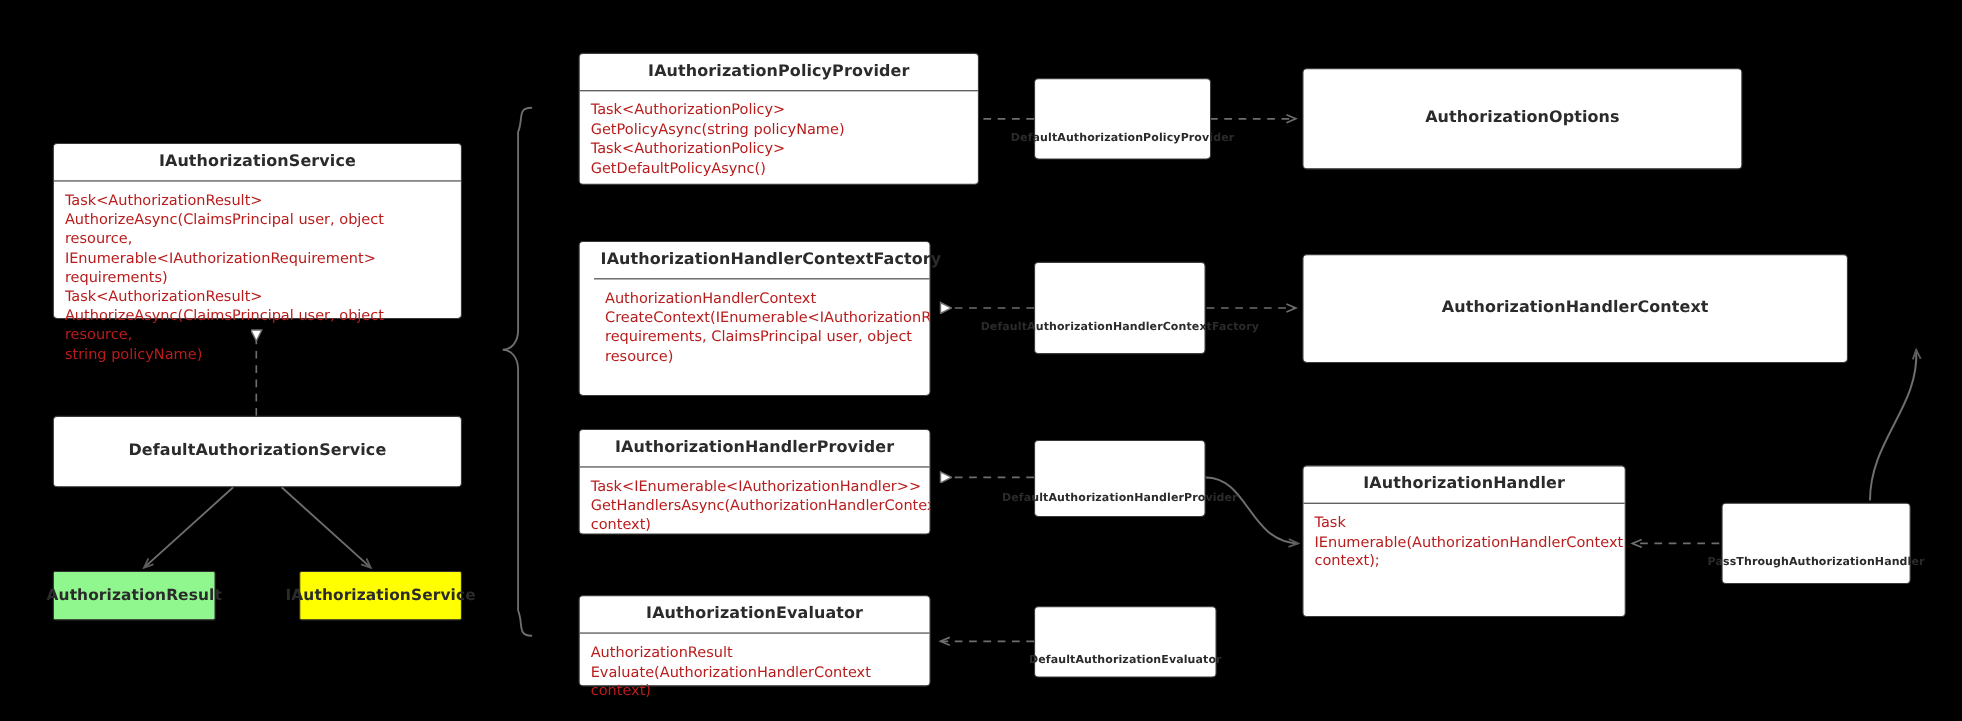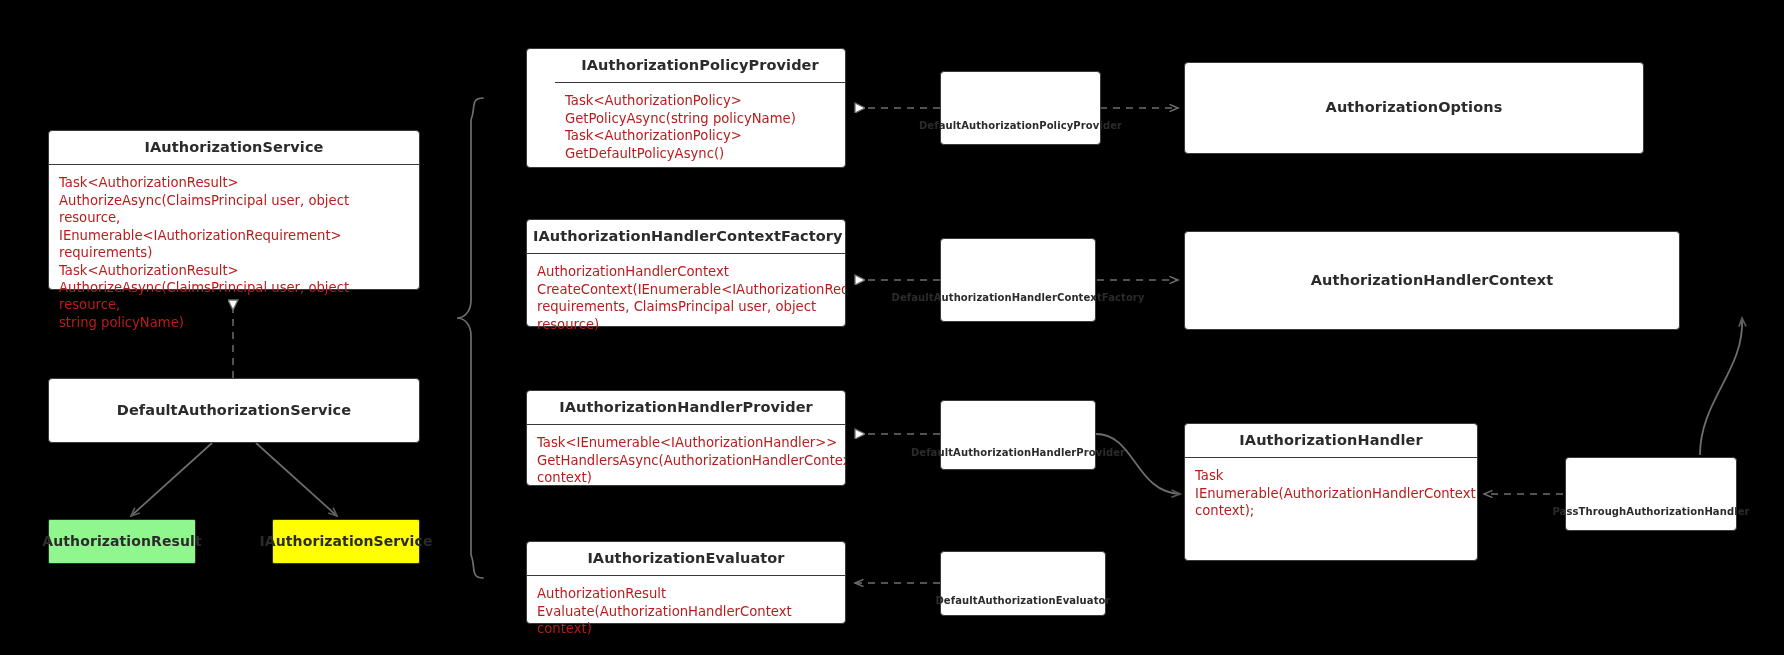--- a/index.html
+++ b/index.html
@@ -145,29 +145,29 @@
   </div>
 
   <div class="node simple green" style="left:48px; top:519px; width:148px; height:45px;">
     <div class="title">AuthorizationResult</div>
   </div>
 
   <div class="node simple yellow" style="left:272px; top:519px; width:148px; height:45px;">
     <div class="title">IAuthorizationService</div>
   </div>
 
-  <div class="node compartment" style="left:526px; top:48px; width:320px; height:120px;padding-left:28px;">
+  <div class="node compartment" style="left:526px; top:48px; width:364px; height:120px;">
     <div class="title">IAuthorizationPolicyProvider</div>
     <div class="body">Task&lt;AuthorizationPolicy&gt;
 GetPolicyAsync(string policyName)
 Task&lt;AuthorizationPolicy&gt;
 GetDefaultPolicyAsync()</div>
   </div>
 
-  <div class="node compartment" style="left:526px; top:219px; width:320px; height:108px;">
+  <div class="node compartment" style="left:526px; top:219px; width:320px; height:141px;padding-left:13px;">
     <div class="title">IAuthorizationHandlerContextFactory</div>
     <div class="body">AuthorizationHandlerContext
 CreateContext(IEnumerable&lt;IAuthorizationRequirement&gt; requirements, ClaimsPrincipal user, object resource)</div>
   </div>
 
   <div class="node compartment" style="left:526px; top:390px; width:320px; height:96px;">
     <div class="title">IAuthorizationHandlerProvider</div>
     <div class="body">Task&lt;IEnumerable&lt;IAuthorizationHandler&gt;&gt;
 GetHandlersAsync(AuthorizationHandlerContext context)</div>
   </div>
@@ -187,21 +187,21 @@
   </div>
 
   <div class="node simple impl" style="left:940px; top:400px; width:156px; height:70px;">
     <div class="title">DefaultAuthorizationHandlerProvider</div>
   </div>
 
   <div class="node simple impl" style="left:940px; top:551px; width:166px; height:65px;">
     <div class="title">DefaultAuthorizationEvaluator</div>
   </div>
 
-  <div class="node simple" style="left:1184px; top:62px; width:460px; height:92px;">
+  <div class="node simple" style="left:1184px; top:62px; width:400px; height:92px;">
     <div class="title">AuthorizationOptions</div>
   </div>
 
   <div class="node simple" style="left:1184px; top:231px; width:496px; height:99px;">
     <div class="title">AuthorizationHandlerContext</div>
   </div>
 
   <div class="node compartment" style="left:1184px; top:423px; width:294px; height:138px;">
     <div class="title">IAuthorizationHandler</div>
     <div class="body">Task

